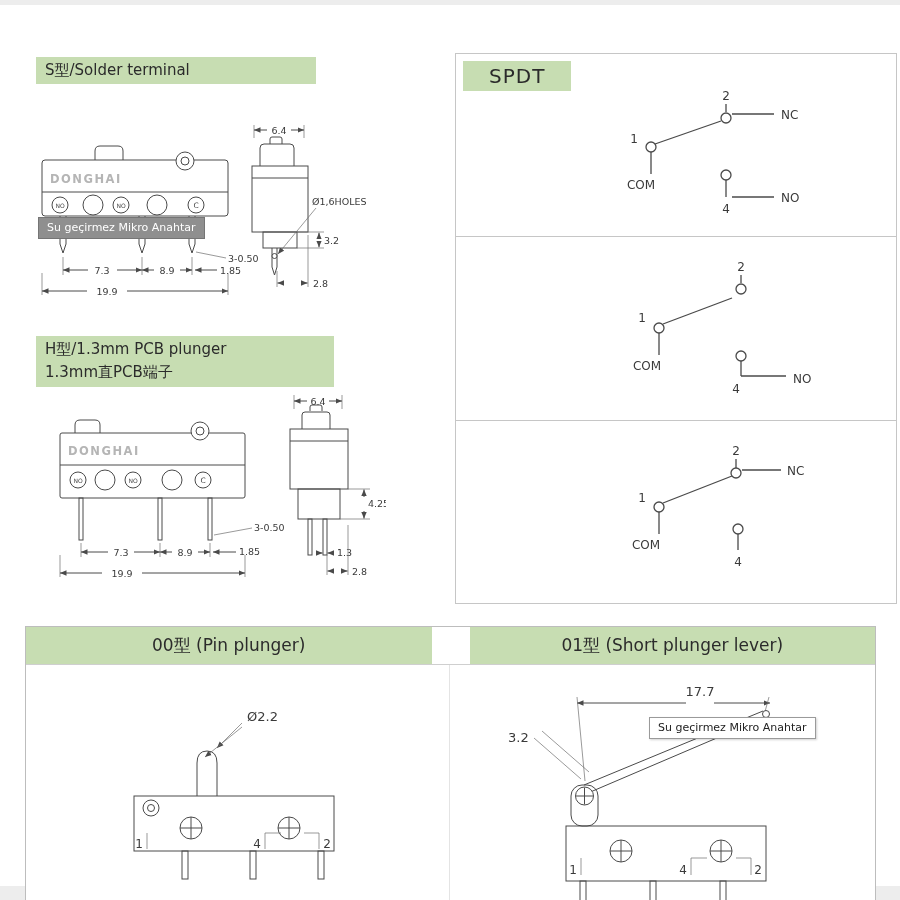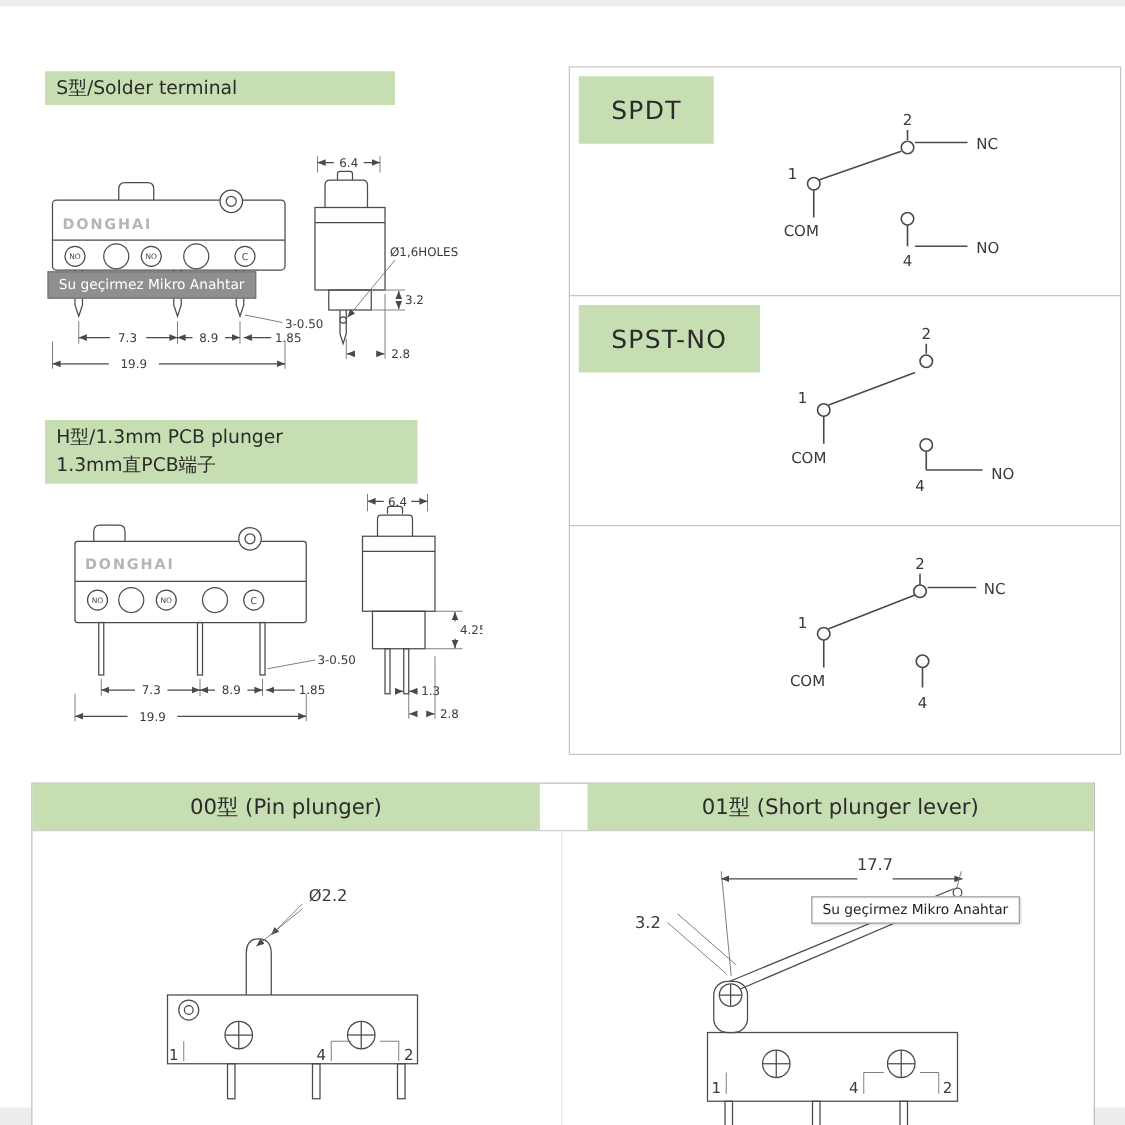--- a/index.html
+++ b/index.html
@@ -13,21 +13,21 @@
   .green-box{position:absolute;background:#c7ddb2;color:#2b2b2b;font-size:15px;line-height:1.55;padding:2px 9px;}
   .gt-s{left:8px;top:4px;width:262px;}
   .gt-h{left:8px;top:283px;width:280px;}
   .draw{position:absolute;}
   .tip{position:absolute;font-size:11px;padding:3px 8px;white-space:nowrap;z-index:6;line-height:1.3;}
   .tip.gray{background:#8f8f8f;color:#fff;border:1px solid #757575;}
   .tip.white{background:#fff;color:#222;border:1px solid #9a9a9a;box-shadow:1px 1px 2px rgba(0,0,0,.18);}
   .circuits{left:455px;top:5px;width:440px;height:549px;border:1px solid #c6c6c6;display:flex;flex-direction:column;background:#fff;}
   .circuit-sec{flex:1;position:relative;border-bottom:1px solid #c6c6c6;}
   .circuit-sec:last-child{border-bottom:none;}
-  .circuit-label{display:inline-block;background:#c7ddb2;margin:7px 0 0 7px;padding:15px 26px;font-size:20px;letter-spacing:1px;color:#2b2b2b;}
+  .circuit-label{display:inline-block;background:#c7ddb2;margin:7px 0 0 7px;padding:3px 26px;font-size:20px;letter-spacing:1px;color:#2b2b2b;}
   .circuit-sec svg{position:absolute;left:0;top:0;}
   .actuators{left:25px;top:578px;width:849px;height:304px;border:1px solid #bdbdbd;background:#fff;}
   .act-head{display:flex;height:37px;border-bottom:1px solid #cfcfcf;gap:36px;}
   .act-cell{flex:1;background:#c7ddb2;display:flex;align-items:center;justify-content:center;font-size:17px;color:#2b2b2b;}
   .act-cell.first{border-right:2px solid #fff;}
   .act-body{position:relative;height:266px;}
   .act-body .vdiv{position:absolute;left:423px;top:0;bottom:0;width:1px;background:#e4e4e4;}
   
   svg line,svg path,svg rect,svg circle{stroke:#4a4a4a;fill:none;stroke-width:1;}
   svg .thin{stroke-width:.7;stroke:#6e6e6e;}
@@ -234,21 +234,20 @@
           <text x="325" y="65" class="t">NC</text>
           <text x="178" y="89" class="t" text-anchor="middle">1</text>
           <text x="185" y="135" class="t" text-anchor="middle">COM</text>
           <text x="270" y="159" class="t" text-anchor="middle">4</text>
           <text x="325" y="148" class="t">NO</text>
         </g>
       </svg>
     </div>
 
     <div class="circuit-sec">
-      <span class="circuit-label">SPST-NO</span>
       <svg width="438" height="181" viewBox="0 0 438 181">
         <g class="sch">
           <line x1="285" y1="38" x2="285" y2="46"></line>
           <line x1="207" y1="87" x2="276" y2="61"></line>
           <line x1="203" y1="96" x2="203" y2="118"></line>
           <line x1="285" y1="124" x2="285" y2="139"></line>
           <line x1="285" y1="139" x2="330" y2="139"></line>
           <circle cx="285" cy="52" r="5" class="wf"></circle>
           <circle cx="203" cy="91" r="5" class="wf"></circle>
           <circle cx="285" cy="119" r="5" class="wf"></circle>

